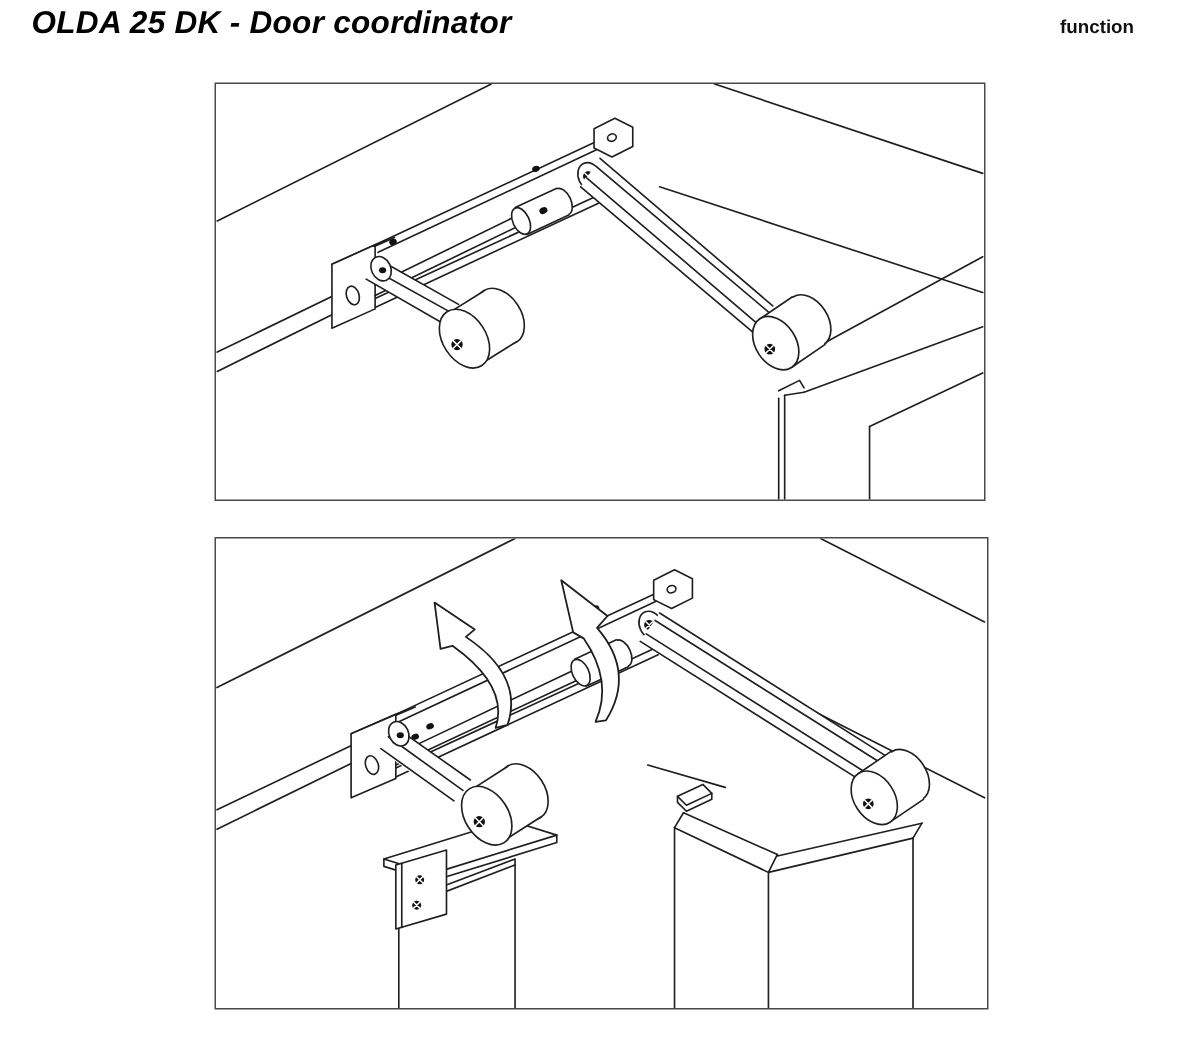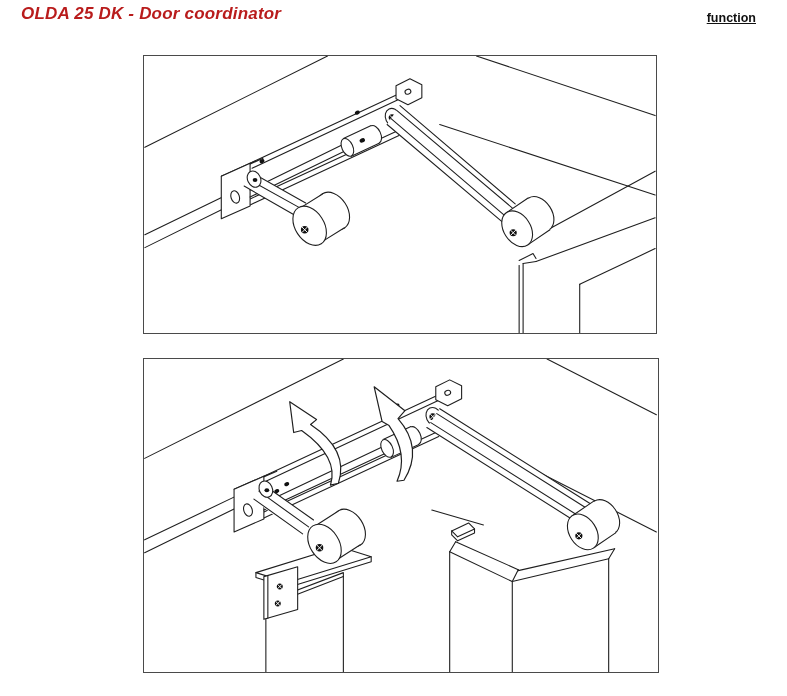--- a/index.html
+++ b/index.html
@@ -2,26 +2,26 @@
 <html><head>
 <meta charset="utf-8">
 <style>
   html,body { margin:0; padding:0; }
   body {
     width:787px; height:696px; background:#ffffff; position:relative;
     font-family:"Liberation Sans", sans-serif; overflow:hidden;
   }
   .page-title {
     position:absolute; left:21px; top:4px; margin:0;
-    font-size:17px; font-weight:bold; font-style:italic; color:#b91c1c;
+    font-size:21px; font-weight:bold; font-style:italic; color:#000000;
     letter-spacing:.2px; white-space:nowrap;
   }
   .corner-label {
     position:absolute; right:31px; top:11px;
-    font-size:12.5px; font-weight:bold; color:#111;text-decoration:underline;
+    font-size:12.5px; font-weight:bold; color:#111;
   }
   .frame {
     position:absolute; border:1px solid #4a4a4a; background:#fff; box-sizing:border-box;
   }
   #fig1 { left:143px; top:55px;  width:514px; height:279px; }
   #fig2 { left:143px; top:358px; width:516px; height:315px; }
   .frame svg { display:block; width:100%; height:100%; }
   .ln   { stroke:#1f1f1f; stroke-width:1.1; fill:none; stroke-linecap:round; stroke-linejoin:round; }
   .wf   { stroke:#1f1f1f; stroke-width:1.1; fill:#ffffff; stroke-linejoin:round; }
   .wfn  { stroke:none; fill:#ffffff; }

